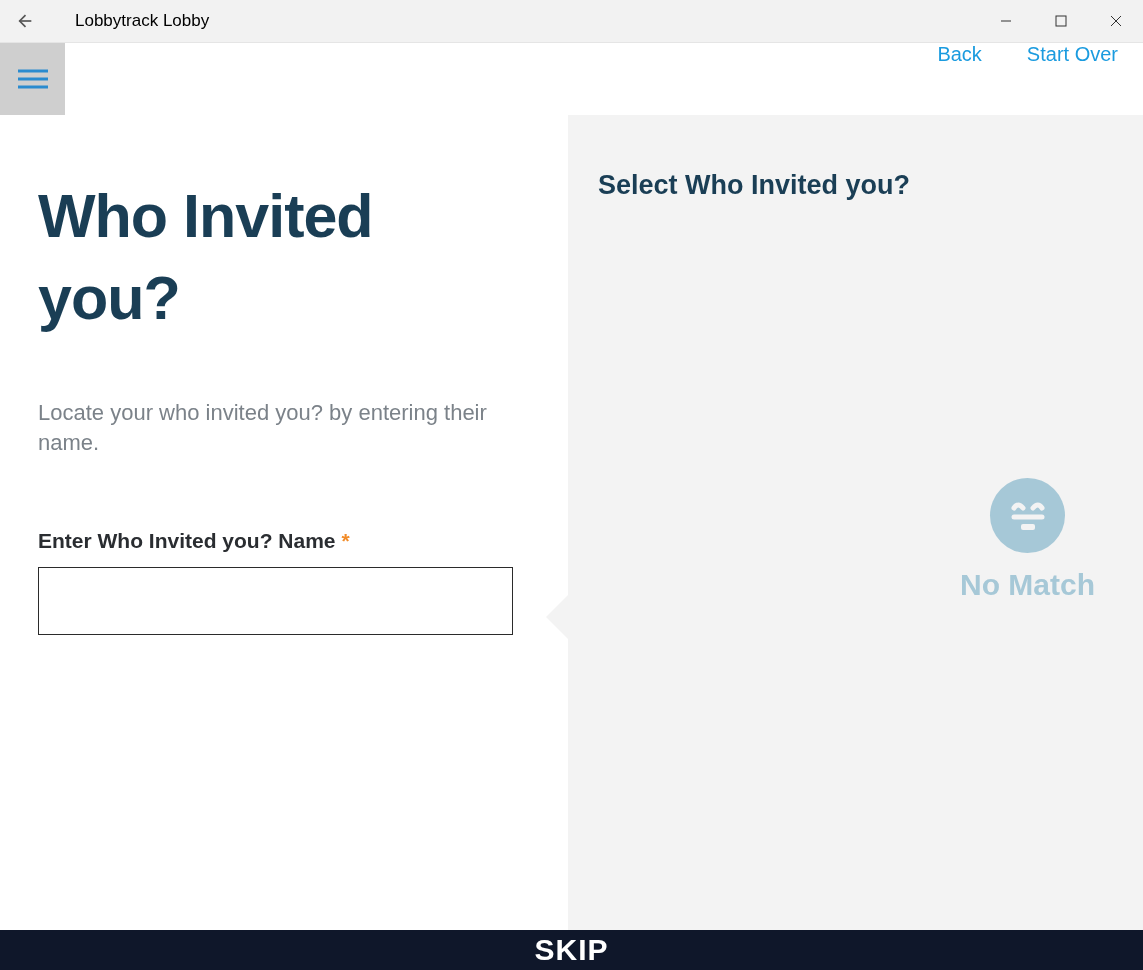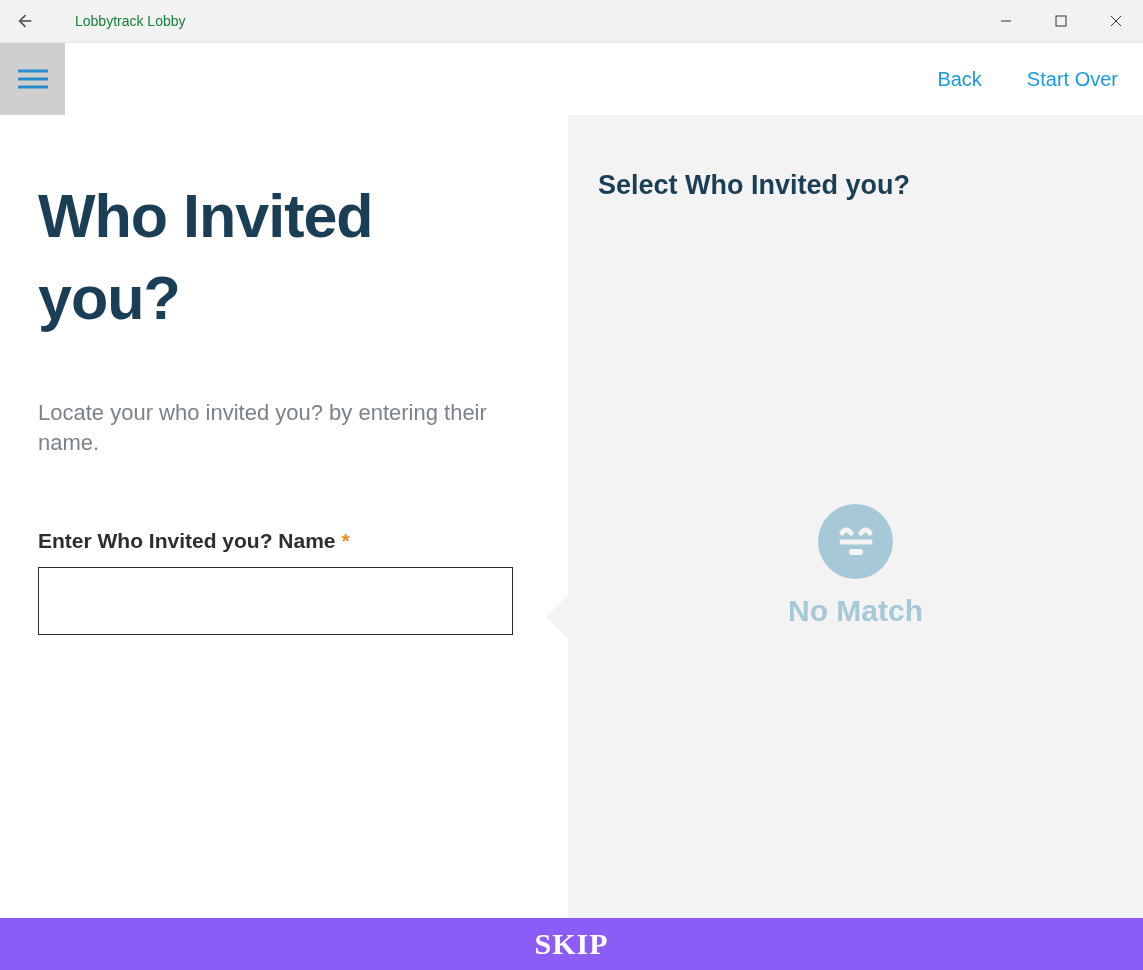--- a/index.html
+++ b/index.html
@@ -24,41 +24,41 @@
     width: 45px;
     display: flex;
     justify-content: center;
     align-items: center;
     color: #555;
     font-size: 20px;
     cursor: default;
   }
   .titlebar .title {
     flex: 1;
-    color: #15803d;
-    font-size: 14px;
+    color: #000000;
+    font-size: 17px;
     padding-left: 30px;
   }
   .win-controls {
     display: flex;
     height: 100%;
   }
   .win-controls div {
     width: 55px;
     display: flex;
     align-items: center;
     justify-content: center;
     color: #555;
     font-size: 15px;
   }
   
   .appbar {
     height: 72px;
     display: flex;
-    align-items: center;
+    align-items: flex-start;
     position: relative;
     background: #fff;
   }
   .menu-btn {
     width: 65px;
     height: 72px;
     background: #cfcfcf;
     display: flex;
     align-items: center;
     justify-content: center;
@@ -116,21 +116,21 @@
     font-size: 22px;
     padding: 0 12px;
     background: #fff;
   }
   .right-pane {
     flex: 1;
     background: #f3f3f3;
     padding: 55px 30px 20px 30px;
     position: relative;
     display: flex;
-    flex-direction: column;
+    flex-direction: row;
     gap: 32px;
   }
   .right-pane h2 {
     color: #1a3e55;
     font-size: 27px;
     font-weight: 700;
   }
   .empty-state {
     flex: 1;
     display: flex;
@@ -159,31 +159,30 @@
     position: absolute;
     left: -22px;
     top: 480px;
     width: 0; height: 0;
     border-top: 22px solid transparent;
     border-bottom: 22px solid transparent;
     border-right: 22px solid #f3f3f3;
   }
   
   .skip-bar {
-    height: 52px;
-    background: #8b5cf6;
+    height: 40px;
+    background: #0f172a;
     color: #fff;
     display: flex;
     align-items: center;
     justify-content: center;
     font-size: 30px;
     font-weight: 700;
     letter-spacing: 1px;
     cursor: pointer;
-    font-family: Liberation Serif, serif;
   }
 </style>
 </head>
 <body>
 
 <div class="titlebar">
   <div class="back-arrow">
     <svg viewBox="0 0 24 24" width="20" height="20" fill="none" stroke="#555" stroke-width="2">
       <polyline points="15 5 8 12 15 19"></polyline>
       <line x1="8" y1="12" x2="22" y2="12"></line>

